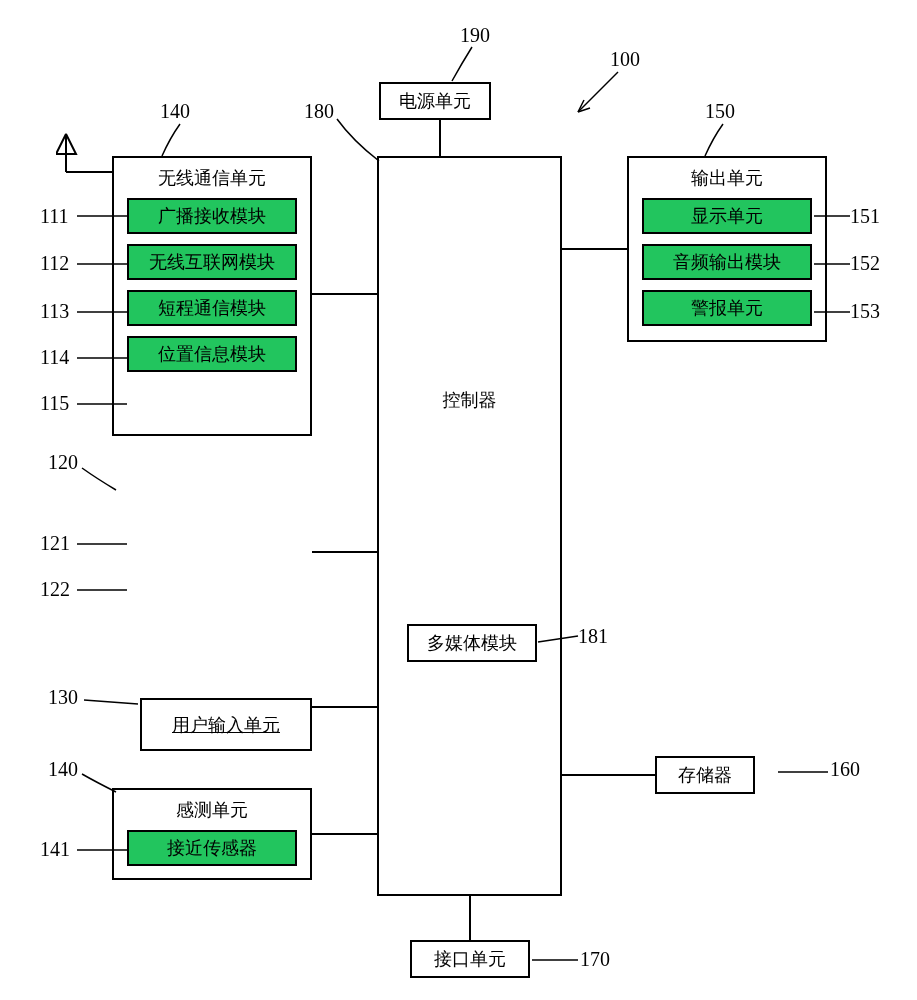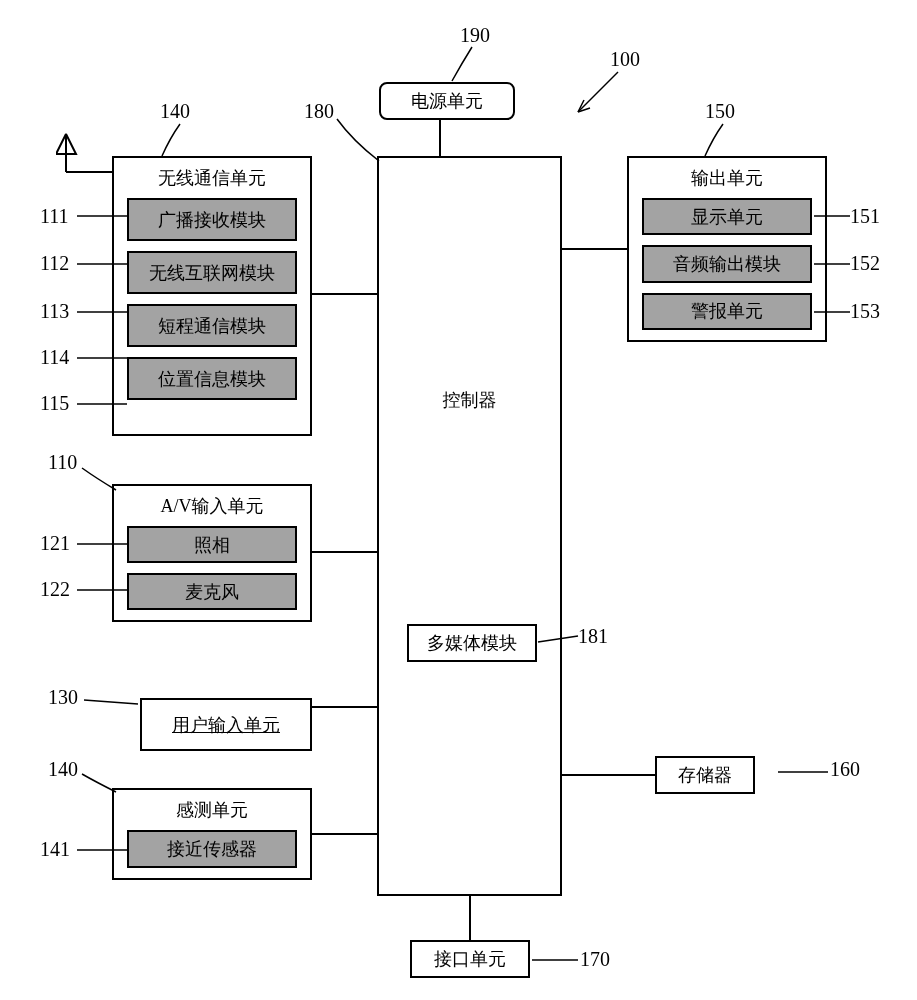--- a/index.html
+++ b/index.html
@@ -24,23 +24,23 @@
     flex-direction: column;
     align-items: center;
   }
   .box-title {
     margin-top: 8px;
     margin-bottom: 8px;
     text-align: center;
   }
   .inner-box {
     border: 2px solid #000;
-    background: #a3a3a3;
+    background: #22c55e;
     width: 170px;
-    height: 43px;
+    height: 36px;
     display: flex;
     align-items: center;
     justify-content: center;
     margin-bottom: 10px;
   }
   .simple-box {
     position: absolute;
     border: 2px solid #000;
     background: #fff;
     display: flex;
@@ -67,21 +67,21 @@
 </head>
 <body>
 
 <div class="canvas">
 
   <svg class="conn" style="left:56px; top:130px; width:60px; height:50px;">
     <polyline points="10,4 20,24 0,24 10,4 10,42"></polyline>
     <line x1="10" y1="42" x2="58" y2="42"></line>
   </svg>
 
-  <div class="simple-box" style="left:379px; top:82px; width:136px; height:38px;border-radius:8px;">
+  <div class="simple-box" style="left:379px; top:82px; width:112px; height:38px;">
     <span>电源单元</span>
   </div>
   <span class="label" style="left:460px; top:24px;">190</span>
   <svg class="leader" style="left:450px; top:45px; width:40px; height:40px;">
       <path d="M22 2 Q 12 18 2 36"></path>
     </svg>
 
   <span class="label" style="left:610px; top:48px;">100</span>
   <svg class="leader" style="left:570px; top:70px; width:50px; height:50px;">
     <path d="M48 2 L 8 42"></path>
@@ -137,30 +137,21 @@
     </svg>
   <span class="label" style="left:40px; top:346px;">114</span>
   <svg class="leader" style="left:75px; top:352px; width:55px; height:12px;">
       <path d="M2 6 L 52 6"></path>
     </svg>
   <span class="label" style="left:40px; top:392px;">115</span>
   <svg class="leader" style="left:75px; top:398px; width:55px; height:12px;">
       <path d="M2 6 L 52 6"></path>
     </svg>
 
-  <div class="box" style="left:112px; top:484px; width:200px; height:138px;">
-    <div class="box-title">A/V输入单元</div>
-    <div class="inner-box">
-        <span>照相</span>
-      </div>
-    <div class="inner-box">
-        <span>麦克风</span>
-      </div>
-  </div>
-  <span class="label" style="left:48px; top:451px;">110</span>
+  <span class="label" style="left:48px; top:451px;">120</span>
   <svg class="leader" style="left:80px; top:464px; width:40px; height:30px;">
       <path d="M2 4 Q 16 14 36 26"></path>
     </svg>
   <span class="label" style="left:40px; top:532px;">121</span>
   <svg class="leader" style="left:75px; top:538px; width:55px; height:12px;">
       <path d="M2 6 L 52 6"></path>
     </svg>
   <span class="label" style="left:40px; top:578px;">122</span>
   <svg class="leader" style="left:75px; top:584px; width:55px; height:12px;">
       <path d="M2 6 L 52 6"></path>

